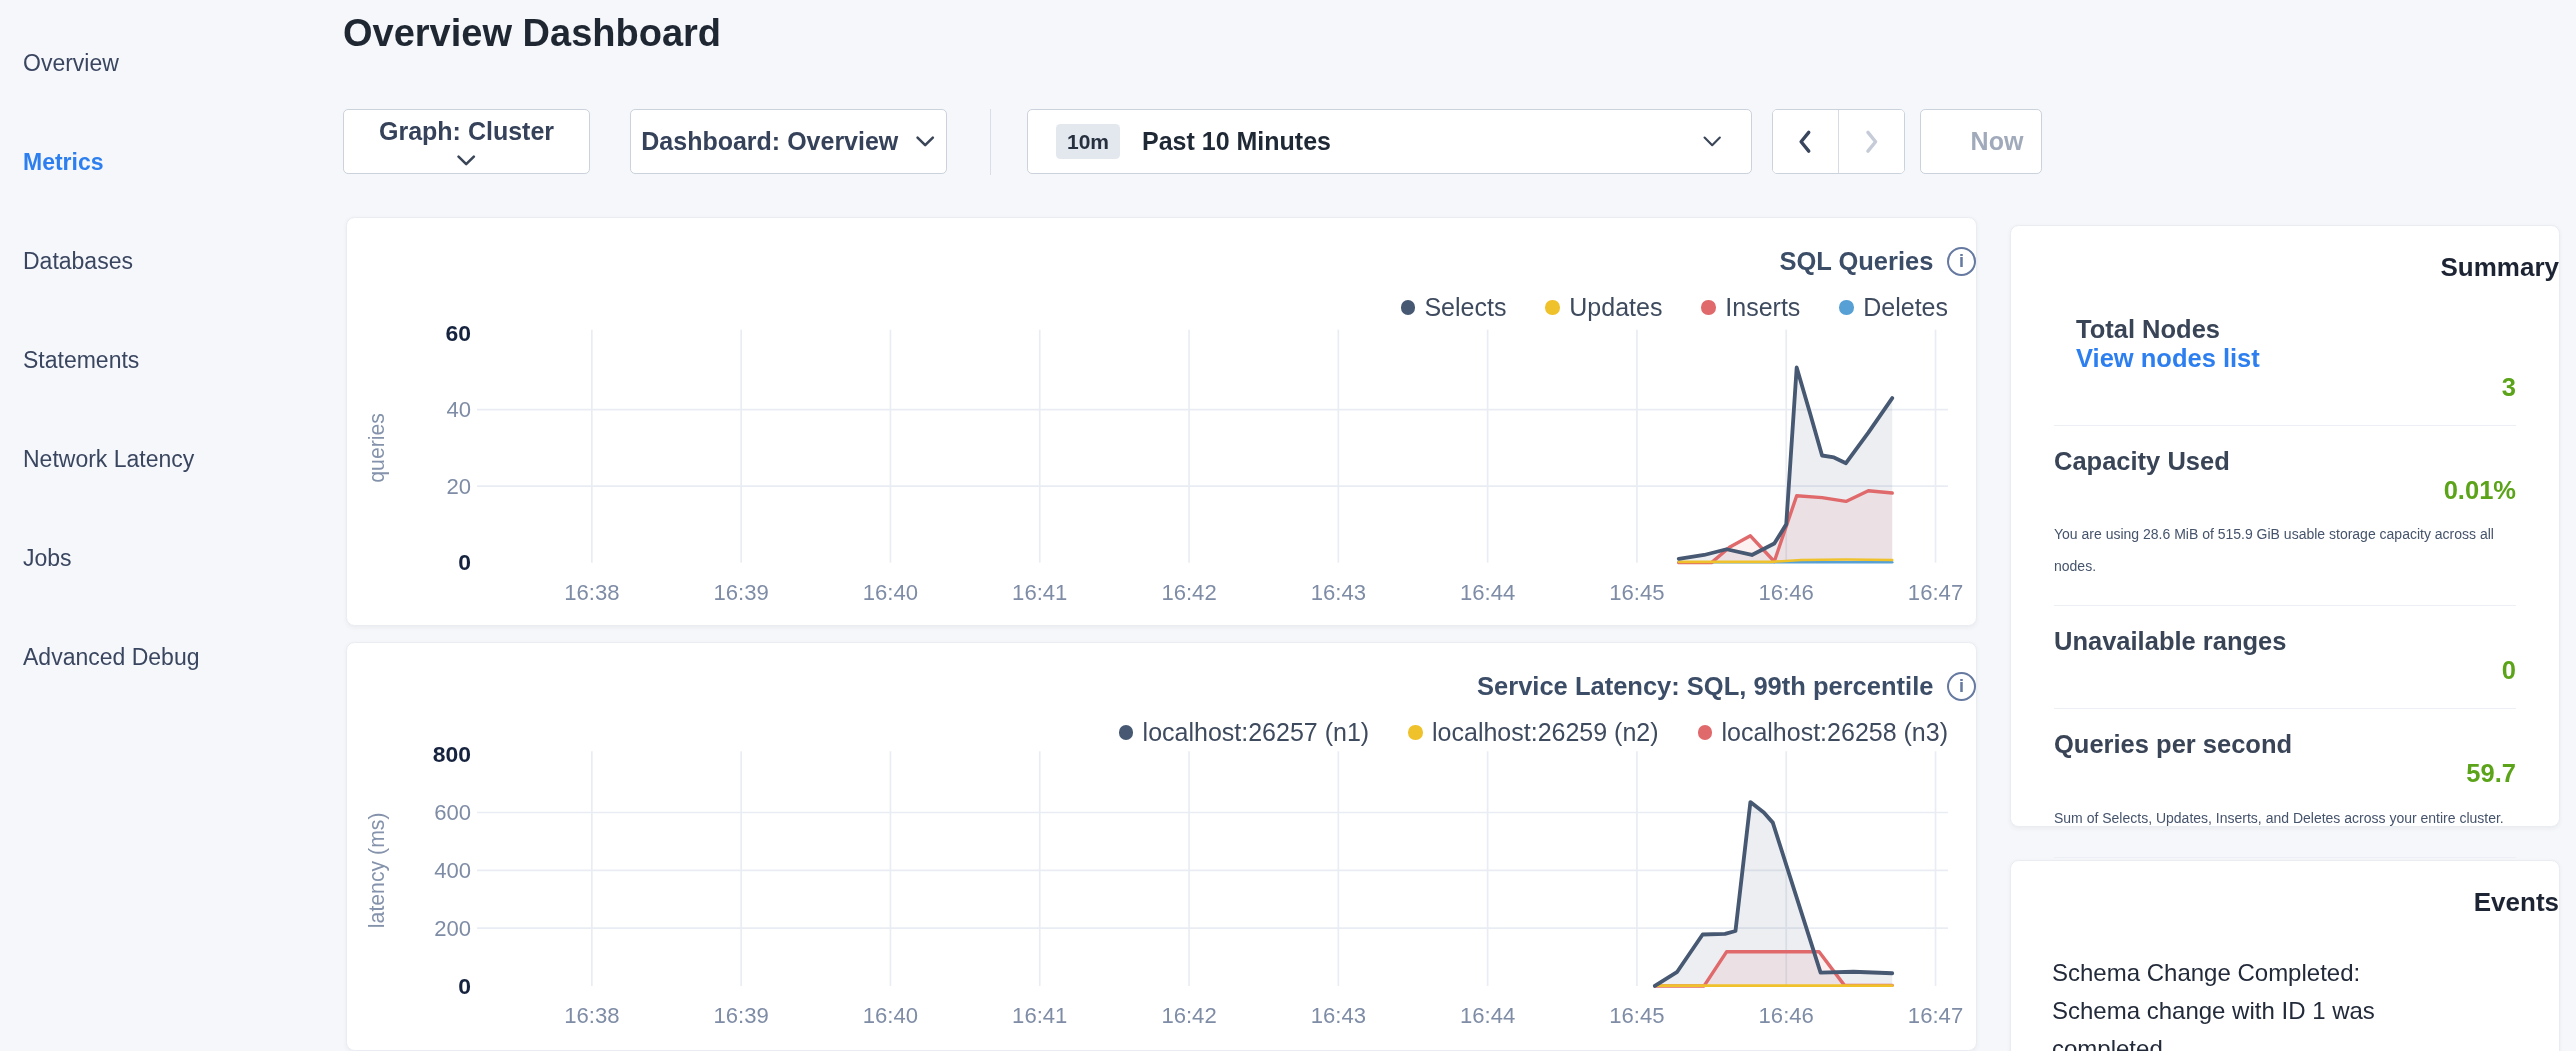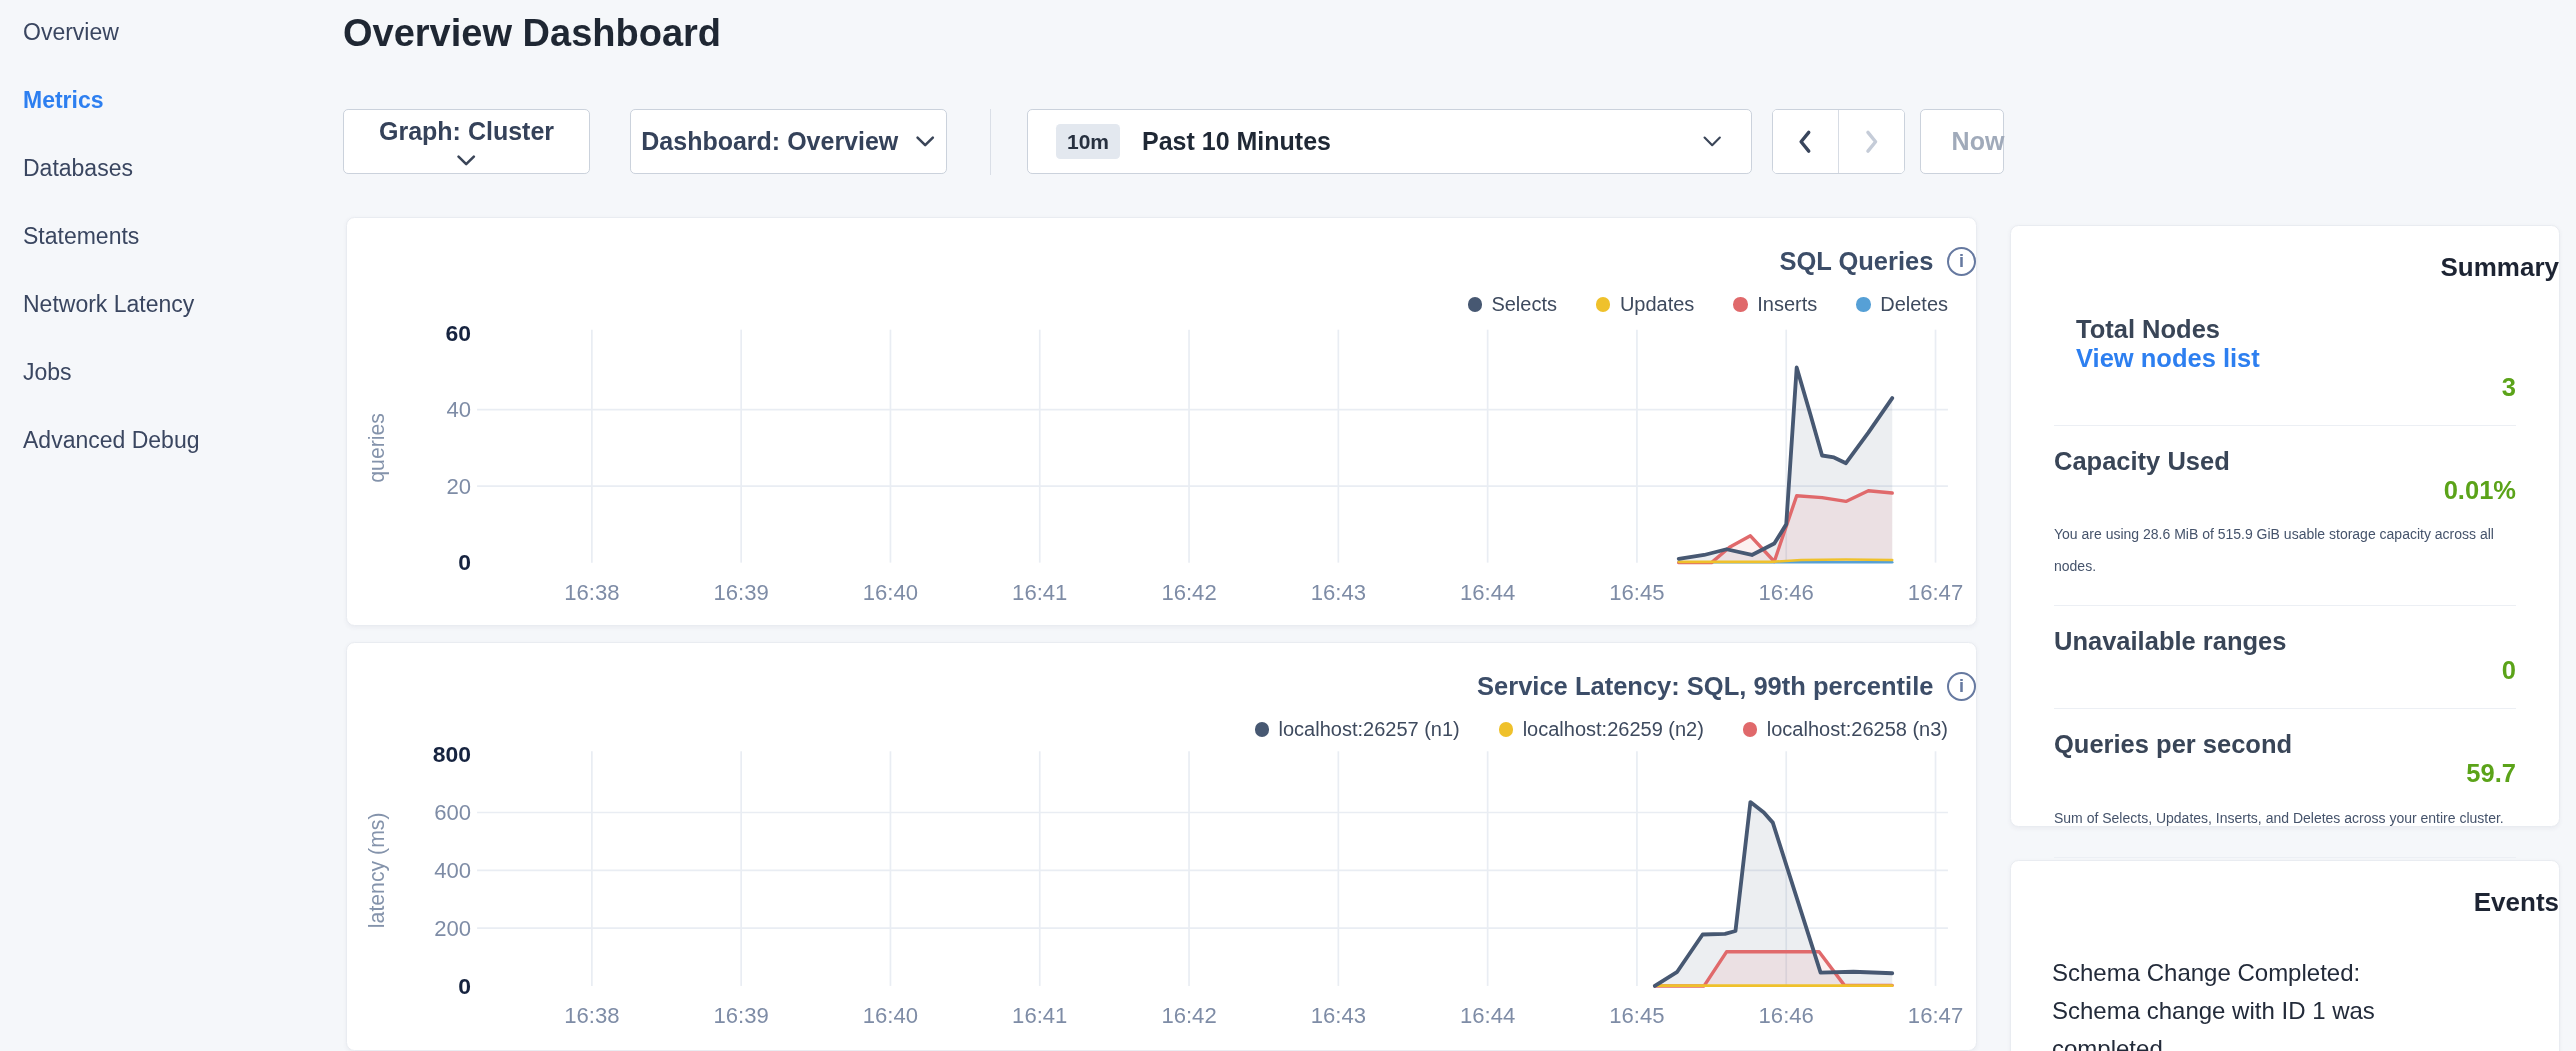--- a/index.html
+++ b/index.html
@@ -6,59 +6,59 @@
   body{
     width:2576px;height:1051px;overflow:hidden;
     background:#f5f7fa;
     font-family:"Liberation Sans", sans-serif;
     -webkit-font-smoothing:antialiased;
   }
   #app{position:relative;width:2576px;height:1051px;}
 
   
   #sidebar{position:absolute;left:23px;top:17px;display:flex;flex-direction:column;gap:37px;}
-  .side-item{font-size:23px;color:#3a4660;line-height:31px;cursor:pointer;white-space:nowrap;}
+  .side-item{font-size:23px;color:#3a4660;line-height:31px;cursor:pointer;white-space:nowrap;margin-top:31px;}
   .side-item.active{color:#2d7ff0;font-weight:700;}
 
   
   #page-title{position:absolute;left:343px;top:6.8px;margin:0;font-size:38px;line-height:53px;font-weight:700;color:#1f2733;}
 
   
   .ctl{position:absolute;box-sizing:border-box;background:#fff;border:1.7px solid #cbd2dc;border-radius:5.1px;
        display:flex;align-items:center;cursor:pointer;}
   #graph-btn{left:343px;top:109px;width:247px;height:65px;justify-content:center;gap:8px;flex-direction:column;}
   #dashboard-btn{left:630px;top:109px;width:317px;height:65px;justify-content:center;gap:17px;}
   .ctl .ctl-label{font-size:25px;font-weight:700;color:#35425a;}
   #controls-divider{position:absolute;left:990px;top:109px;height:66px;width:0;border-left:1.7px solid #dadfe7;}
   #time-picker{left:1027px;top:109px;width:725px;height:65px;padding:0 29px 0 28px;}
   .time-badge{background:#e3e8ef;border-radius:4.3px;padding:5.1px 11px;font-size:21px;font-weight:700;color:#27303f;}
   .time-label{margin-left:22px;font-size:25px;font-weight:700;color:#1f2835;}
   #time-picker .chev{margin-left:auto;}
   #pager{position:absolute;left:1772px;top:109px;width:133px;height:65px;box-sizing:border-box;
          border:1.7px solid #cbd2dc;border-radius:5.1px;background:#fff;display:flex;overflow:hidden;}
   #pager button{flex:1;border:none;background:#fff;display:flex;align-items:center;justify-content:center;cursor:pointer;padding:0;}
   #pager #next-btn{border-left:1.7px solid #d7dce4;}
-  #now-btn{left:1920px;top:109px;width:84px;height:65px;justify-content:center;
+  #now-btn{left:1920px;top:109px;width:122px;height:65px;justify-content:center;
            font-size:25px;font-weight:700;color:#a0aaba;font-family:inherit;padding-left:38px;}
 
   
   .card{position:absolute;background:#fff;border:0.9px solid #e9ecf1;border-radius:8.5px;
         box-shadow:0 1.7px 4.3px rgba(60,75,100,0.06);}
   #chart-card-0{left:346px;top:217px;width:1629px;height:407px;}
   #chart-card-1{left:346px;top:642px;width:1629px;height:407px;}
   #summary-card{left:2010px;top:225px;width:550px;height:602px;box-sizing:border-box;}
   #events-card{left:2010px;top:860px;width:550px;height:357px;box-sizing:border-box;}
 
   
   .chart-title{position:absolute;top:29px;left:0;width:100%;display:flex;justify-content:flex-end;align-items:center;gap:13.6px;z-index:2;}
   .chart-title .t{font-size:25.5px;font-weight:700;color:#3c4d68;}
   .info-icon{width:29px;height:29px;box-sizing:border-box;border:2.6px solid #6679a0;border-radius:50%;color:#6679a0;
              font-size:18px;font-weight:700;display:flex;align-items:center;justify-content:center;cursor:pointer;}
   .legend{position:absolute;top:75px;right:28px;display:flex;gap:39px;list-style:none;margin:0;padding:0;z-index:2;}
-  .legend li{display:flex;align-items:center;gap:9.4px;font-size:20px;color:#3e4a5e;}
+  .legend li{display:flex;align-items:center;gap:9.4px;font-size:25px;color:#3e4a5e;}
   .dot{width:14.5px;height:14.5px;border-radius:50%;}
   svg.plot{position:absolute;left:0;top:0;width:100%;height:100%;}
   .gv,.gh{stroke:#e9edf3;stroke-width:2;}
   .xt{fill:#7e8ca6;font-size:26px;text-anchor:middle;font-family:"Liberation Sans",sans-serif;}
   .yt{fill:#7e8ca6;font-size:26px;text-anchor:end;font-family:"Liberation Sans",sans-serif;}
   .yt-strong{fill:#16233f;font-size:27px;font-weight:700;text-anchor:end;font-family:"Liberation Sans",sans-serif;}
   .ylab{fill:#8493ab;font-size:25px;text-anchor:middle;font-family:"Liberation Sans",sans-serif;}
 
   
   #summary-card h2,#events-card h2{margin:25.5px 0 0;text-align:right;font-size:26px;color:#1d2433;font-weight:700;}

